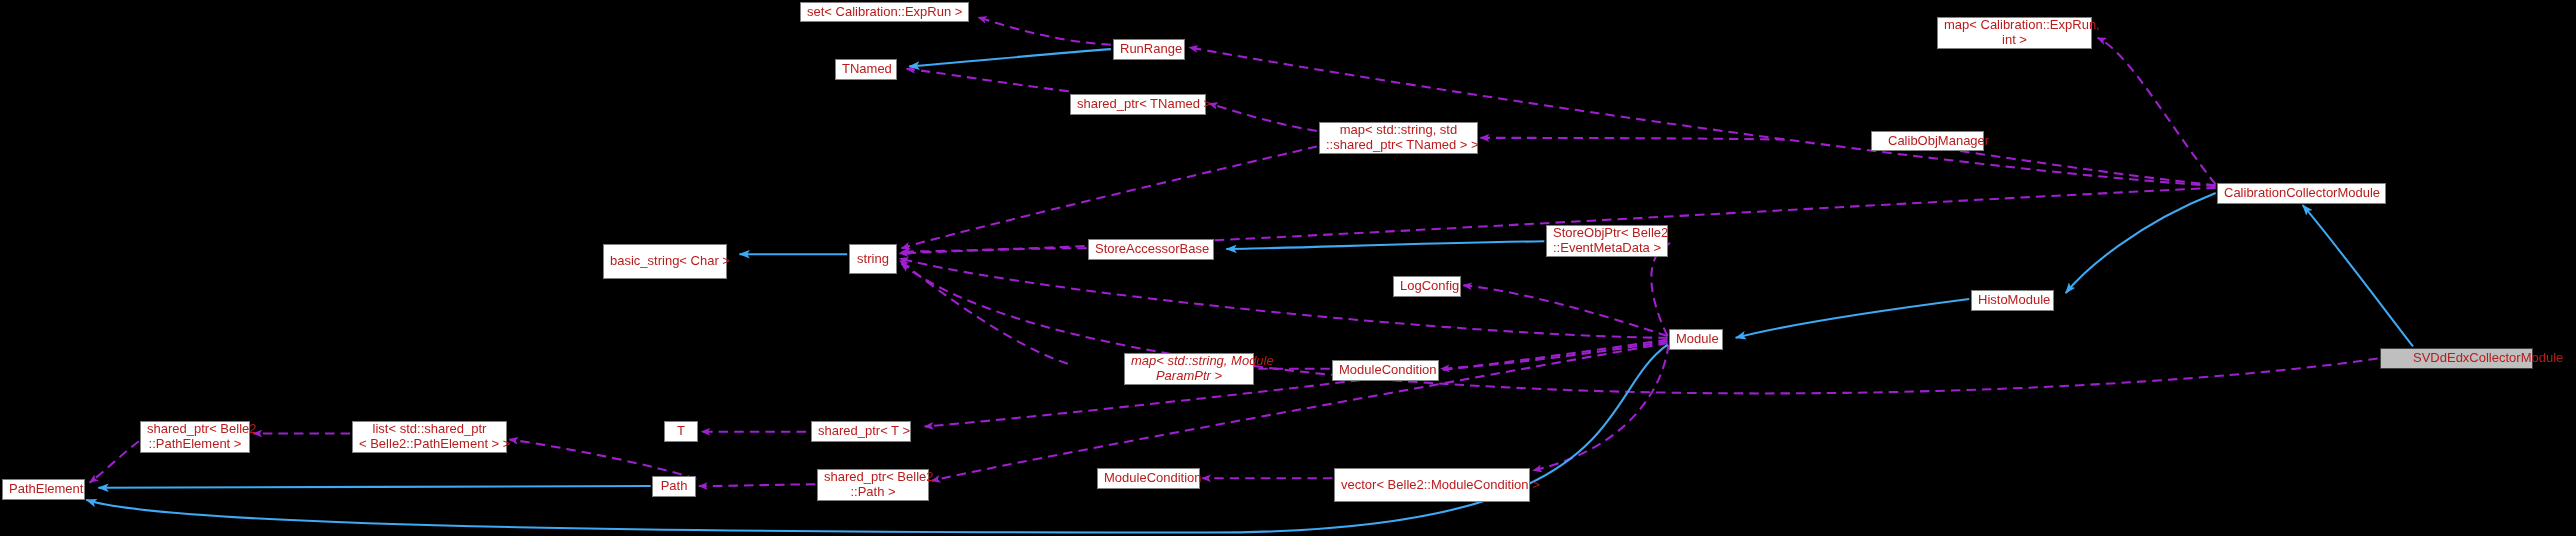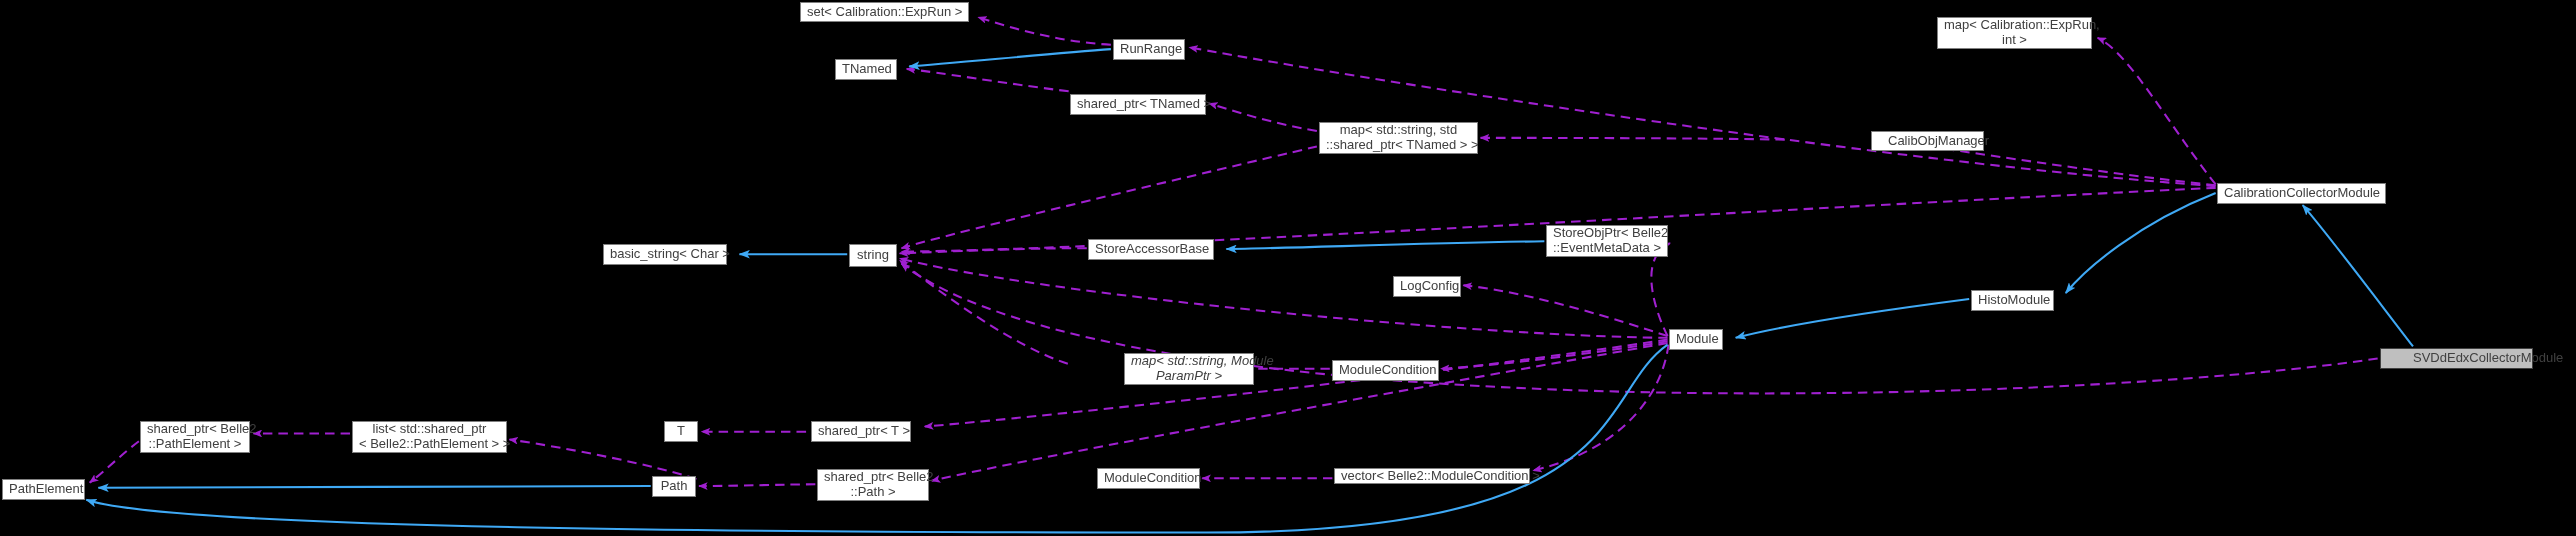--- a/index.html
+++ b/index.html
@@ -22,21 +22,21 @@
     top: 0;
     width: 2576px;
     height: 536px;
     pointer-events: none;
   }
   .node {
     position: absolute;
     box-sizing: border-box;
     background: #ffffff;
     border: 0.9px solid #808080;
-    color: #404040;
+    color: #b91c1c;
     font-size: 13px;
     line-height: 14.7px;
     text-align: center;
     display: flex;
     align-items: center;
     justify-content: center;
     padding: 1.7px 6px;
     white-space: pre;
     z-index: 5;
     cursor: pointer;
@@ -109,22 +109,22 @@
 <div class="node" style="left: 800px; top: 1.7px; width: 169px; height: 20.7px;"><span class="lbl">set&lt; Calibration::ExpRun &gt;</span></div>
     <div class="node" style="left: 1113px; top: 39px; width: 72px; height: 20.7px;"><span class="lbl">RunRange</span></div>
     <div class="node" style="left: 1937px; top: 17px; width: 155px; height: 32px;"><span class="lbl">map&lt; Calibration::ExpRun,
 int &gt;</span></div>
     <div class="node" style="left: 835px; top: 59px; width: 62px; height: 20.7px;"><span class="lbl">TNamed</span></div>
     <div class="node" style="left: 1070px; top: 94px; width: 136px; height: 20.7px;"><span class="lbl">shared_ptr&lt; TNamed &gt;</span></div>
     <div class="node" style="left: 1319px; top: 122px; width: 159px; height: 32px;"><span class="lbl">map&lt; std::string, std
 ::shared_ptr&lt; TNamed &gt; &gt;</span></div>
     <div class="node" style="left: 1871px; top: 131px; width: 113px; height: 20px; padding-left: 16px;"><span class="lbl">CalibObjManager</span></div>
     <div class="node" style="left: 2217px; top: 183px; width: 169px; height: 20.7px;"><span class="lbl">CalibrationCollectorModule</span></div>
-    <div class="node" style="left: 603px; top: 244px; width: 124px; height: 21px;"><span class="lbl">basic_string&lt; Char &gt;</span></div>
-    <div class="node" style="left: 849px; top: 244px; width: 48px; height: 23px;"><span class="lbl">string</span></div>
+    <div class="node" style="left: 603px; top: 244px; width: 124px; height: 35px;"><span class="lbl">basic_string&lt; Char &gt;</span></div>
+    <div class="node" style="left: 849px; top: 244px; width: 48px; height: 30px;"><span class="lbl">string</span></div>
     <div class="node" style="left: 1088px; top: 239px; width: 126px; height: 20.7px;"><span class="lbl">StoreAccessorBase</span></div>
     <div class="node" style="left: 1546px; top: 225px; width: 122px; height: 32px;"><span class="lbl">StoreObjPtr&lt; Belle2
 ::EventMetaData &gt;</span></div>
     <div class="node" style="left: 1393px; top: 276px; width: 68px; height: 20.7px;"><span class="lbl">LogConfig</span></div>
     <div class="node" style="left: 1971px; top: 290px; width: 83px; height: 20.7px;"><span class="lbl">HistoModule</span></div>
     <div class="node highlight" style="left: 2380px; top: 348px; width: 153px; height: 20.7px;"><span class="lbl">SVDdEdxCollectorModule</span></div>
     <div class="node" style="left: 1669px; top: 329px; width: 54px; height: 20.7px;"><span class="lbl">Module</span></div>
     <div class="node" style="left: 1124px; top: 353px; width: 130px; height: 32px; font-style: italic;"><span class="lbl">map&lt; std::string, Module
 ParamPtr &gt;</span></div>
     <div class="node" style="left: 1332px; top: 360px; width: 107px; height: 20.7px;"><span class="lbl">ModuleCondition</span></div>
@@ -132,15 +132,15 @@
 ::PathElement &gt;</span></div>
     <div class="node" style="left: 352px; top: 421px; width: 155px; height: 32px;"><span class="lbl">list&lt; std::shared_ptr
 &lt; Belle2::PathElement &gt; &gt;</span></div>
     <div class="node" style="left: 664px; top: 421px; width: 34px; height: 20.7px;"><span class="lbl">T</span></div>
     <div class="node" style="left: 811px; top: 421px; width: 100px; height: 20.7px; text-align: right;"><span class="lbl">shared_ptr&lt; T &gt;</span></div>
     <div class="node" style="left: 2px; top: 479px; width: 83px; height: 20.7px;"><span class="lbl">PathElement</span></div>
     <div class="node" style="left: 652px; top: 476px; width: 44px; height: 20.7px;"><span class="lbl">Path</span></div>
     <div class="node" style="left: 817px; top: 469px; width: 112px; height: 32px;"><span class="lbl">shared_ptr&lt; Belle2
 ::Path &gt;</span></div>
     <div class="node" style="left: 1097px; top: 468px; width: 103px; height: 20.7px;"><span class="lbl">ModuleCondition</span></div>
-    <div class="node" style="left: 1334px; top: 468px; width: 196px; height: 16px; text-align: center;"><span class="lbl">vector&lt; Belle2::ModuleCondition &gt;</span></div>
+    <div class="node" style="left: 1334px; top: 468px; width: 196px; height: 34px; text-align: center;"><span class="lbl">vector&lt; Belle2::ModuleCondition &gt;</span></div>
   </div>
 
 
 </body></html>

